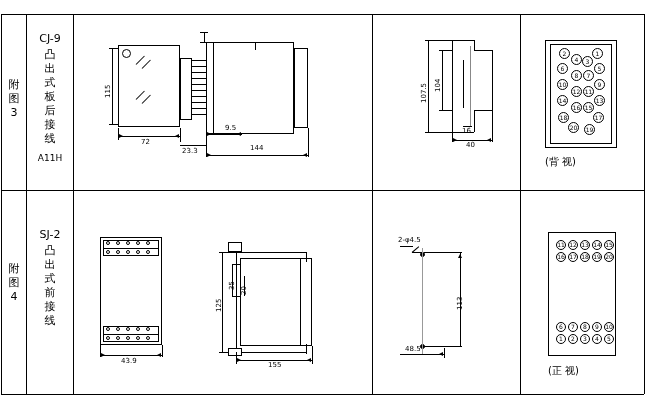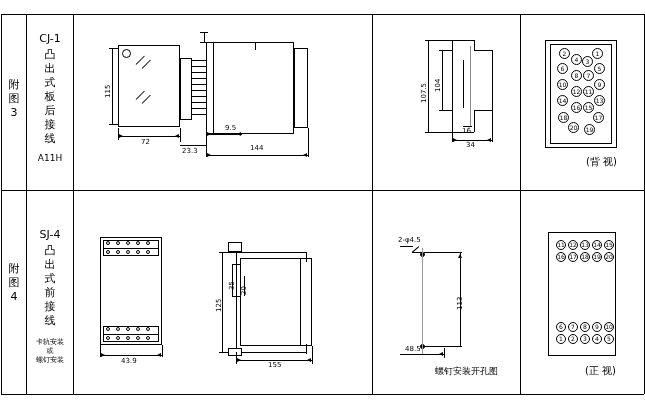--- a/index.html
+++ b/index.html
@@ -21,21 +21,21 @@
   }
   .titleblock{
     position:absolute;
     text-align:center;
     font-size:11px;
     line-height:14px;
     width:40px;
   }
   .small{font-size:9px;line-height:12px;}
   .tiny{font-size:7px;line-height:9px;}
-  .cap{position:absolute;font-size:10px;text-align:right;}
+  .cap{position:absolute;font-size:10px;text-align:left;}
 
   
   .rect{position:absolute;border:1px solid #000;box-sizing:border-box;}
   .lnh{position:absolute;background:#000;height:1px;}
   .lnv{position:absolute;background:#000;width:1px;}
   .dim{position:absolute;font-size:7px;}
   .dimv{position:absolute;font-size:7px;transform:rotate(-90deg);transform-origin:left top;white-space:nowrap;}
   .circ{position:absolute;border:1px solid #000;border-radius:50%;box-sizing:border-box;}
   .pin{
     position:absolute;width:11px;height:11px;border:1px solid #000;border-radius:50%;
@@ -68,21 +68,21 @@
   <div class="lnv" style="left:372px;top:14px;height:380px;"></div>
   <div class="lnv" style="left:520px;top:14px;height:380px;"></div>
 
   <div class="vtext" style="left:5px;top:78px;">
     <div>附</div>
     <div>图</div>
     <div>3</div>
   </div>
 
   <div class="titleblock" style="left:30px;top:32px;">
-    <div style="font-size:11px;">CJ-1</div>
+    <div style="font-size:11px;">CJ-9</div>
   </div>
   <div class="titleblock" style="left:30px;top:48px;">
     <div>凸</div>
     <div>出</div>
     <div>式</div>
     <div>板</div>
     <div>后</div>
     <div>接</div>
     <div>线</div>
   </div>
@@ -166,21 +166,21 @@
   <div class="lnh" style="left:439px;top:110px;width:14px;"></div>
   <div class="dimv" style="left:434px;top:92px;">104</div>
 
   <div class="lnh" style="left:463px;top:126px;width:9px;"></div>
   <div class="dim" style="left:462px;top:127px;">16</div>
   <div class="lnh" style="left:452px;top:140px;width:40px;"></div>
   <div class="lnv" style="left:452px;top:132px;height:10px;"></div>
   <div class="lnv" style="left:492px;top:110px;height:32px;"></div>
   <div class="arrowh arrR" style="left:453px;top:138px;"></div>
   <div class="arrowh arrL" style="left:487px;top:138px;"></div>
-  <div class="dim" style="left:466px;top:141px;">34</div>
+  <div class="dim" style="left:466px;top:141px;">40</div>
 
   <div class="rect" style="left:545px;top:40px;width:72px;height:108px;"></div>
   <div class="rect" style="left:550px;top:44px;width:62px;height:100px;border-style:solid;"></div>
 
   <div class="pin" style="left:559px;top:48px;">2</div>
   <div class="pin" style="left:592px;top:48px;">1</div>
   <div class="pin" style="left:571px;top:54px;">4</div>
   <div class="pin" style="left:582px;top:56px;">3</div>
 
   <div class="pin" style="left:557px;top:63px;">6</div>
@@ -205,34 +205,29 @@
 
   <div class="cap" style="left:545px;top:155px;width:72px;">(背 视)</div>
 
   <div class="vtext" style="left:5px;top:262px;">
     <div>附</div>
     <div>图</div>
     <div>4</div>
   </div>
 
   <div class="titleblock" style="left:30px;top:228px;">
-    <div style="font-size:11px;">SJ-4</div>
+    <div style="font-size:11px;">SJ-2</div>
   </div>
   <div class="titleblock" style="left:30px;top:244px;">
     <div>凸</div>
     <div>出</div>
     <div>式</div>
     <div>前</div>
     <div>接</div>
     <div>线</div>
-  </div>
-  <div class="titleblock tiny" style="left:28px;top:338px;width:44px;">
-    <div>卡轨安装</div>
-    <div>或</div>
-    <div>螺钉安装</div>
   </div>
 
   <div class="rect" style="left:100px;top:237px;width:62px;height:108px;"></div>
 
   <div class="rect" style="left:103px;top:240px;width:56px;height:16px;"></div>
   <div class="lnh" style="left:103px;top:248px;width:56px;"></div>
   <div class="grid-dot" style="left:106px;top:241px;"></div>
   <div class="grid-dot" style="left:116px;top:241px;"></div>
   <div class="grid-dot" style="left:126px;top:241px;"></div>
   <div class="grid-dot" style="left:136px;top:241px;"></div>
@@ -306,21 +301,20 @@
   <div class="lnh" style="left:424px;top:252px;width:38px;"></div>
   <div class="lnh" style="left:424px;top:346px;width:38px;"></div>
   <div class="arrowh arrR" style="left:458px;top:254px;transform:rotate(-90deg);"></div>
   <div class="dimv" style="left:456px;top:310px;">113</div>
 
   <div class="lnh" style="left:400px;top:354px;width:44px;"></div>
   <div class="lnv" style="left:444px;top:348px;height:10px;"></div>
   <div class="arrowh arrL" style="left:439px;top:352px;"></div>
   <div class="dim" style="left:405px;top:345px;">48.5</div>
 
-  <div class="cap" style="left:388px;top:365px;width:110px;font-size:9px;">螺钉安装开孔图</div>
 
   <div class="rect" style="left:548px;top:232px;width:68px;height:124px;"></div>
 
   <div class="pin2" style="left:556px;top:240px;">11</div>
   <div class="pin2" style="left:568px;top:240px;">12</div>
   <div class="pin2" style="left:580px;top:240px;">13</div>
   <div class="pin2" style="left:592px;top:240px;">14</div>
   <div class="pin2" style="left:604px;top:240px;">15</div>
 
   <div class="pin2" style="left:556px;top:252px;">16</div>

